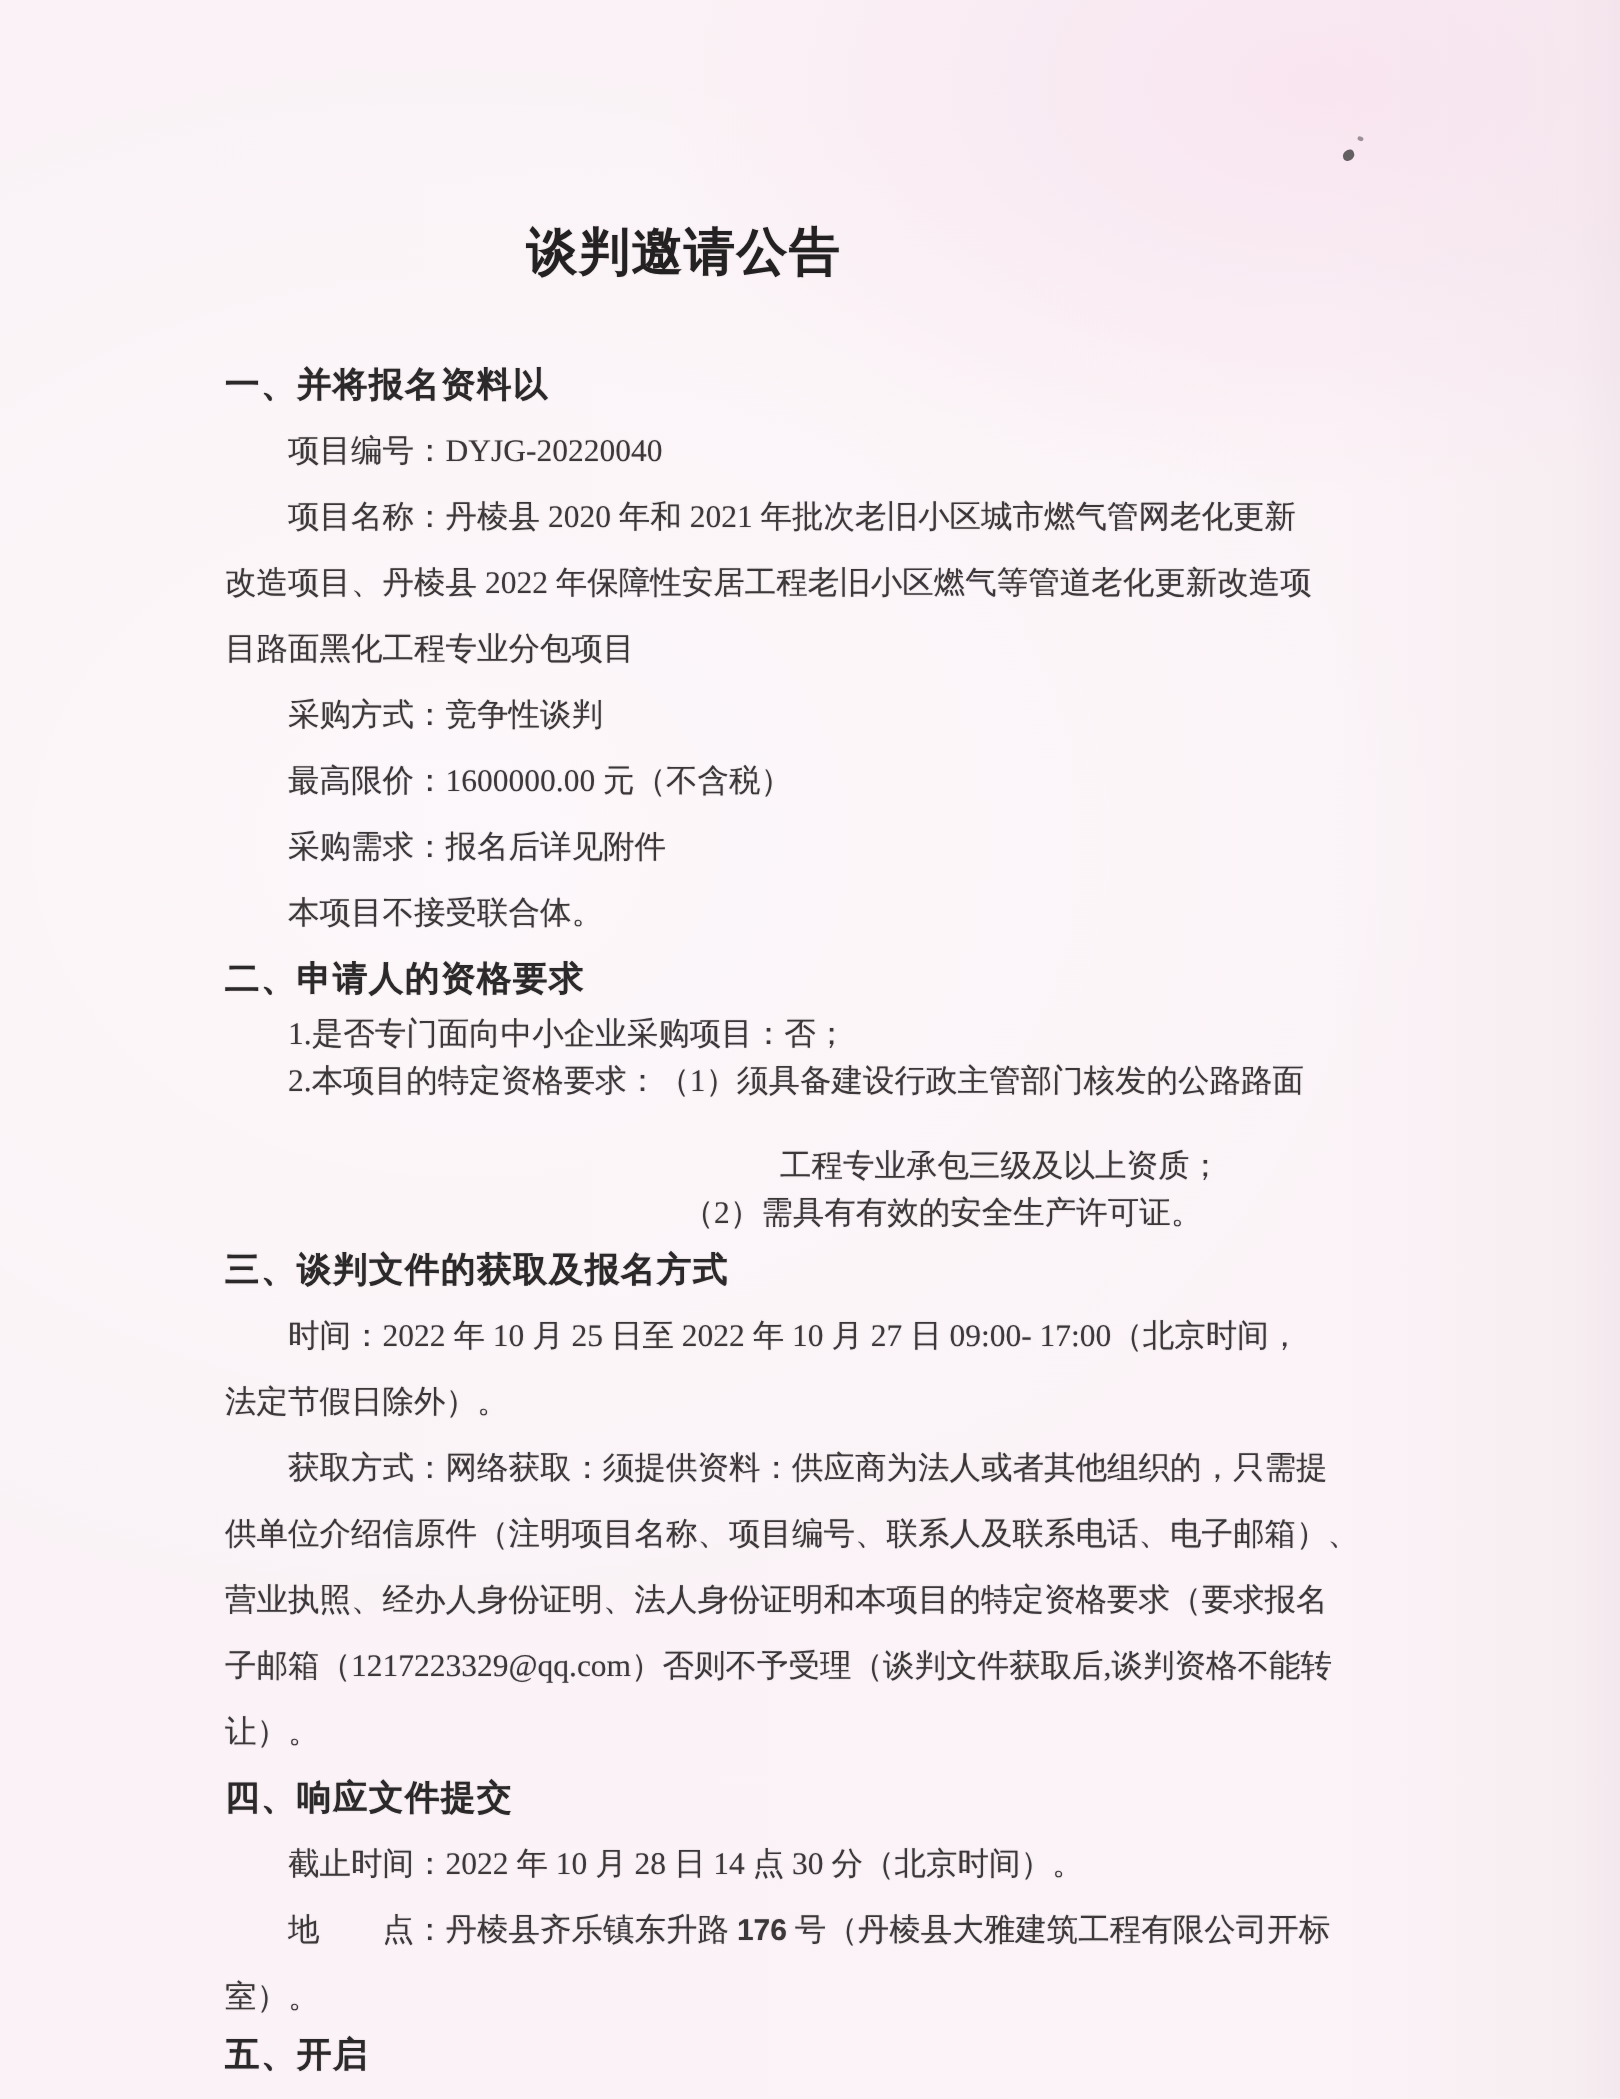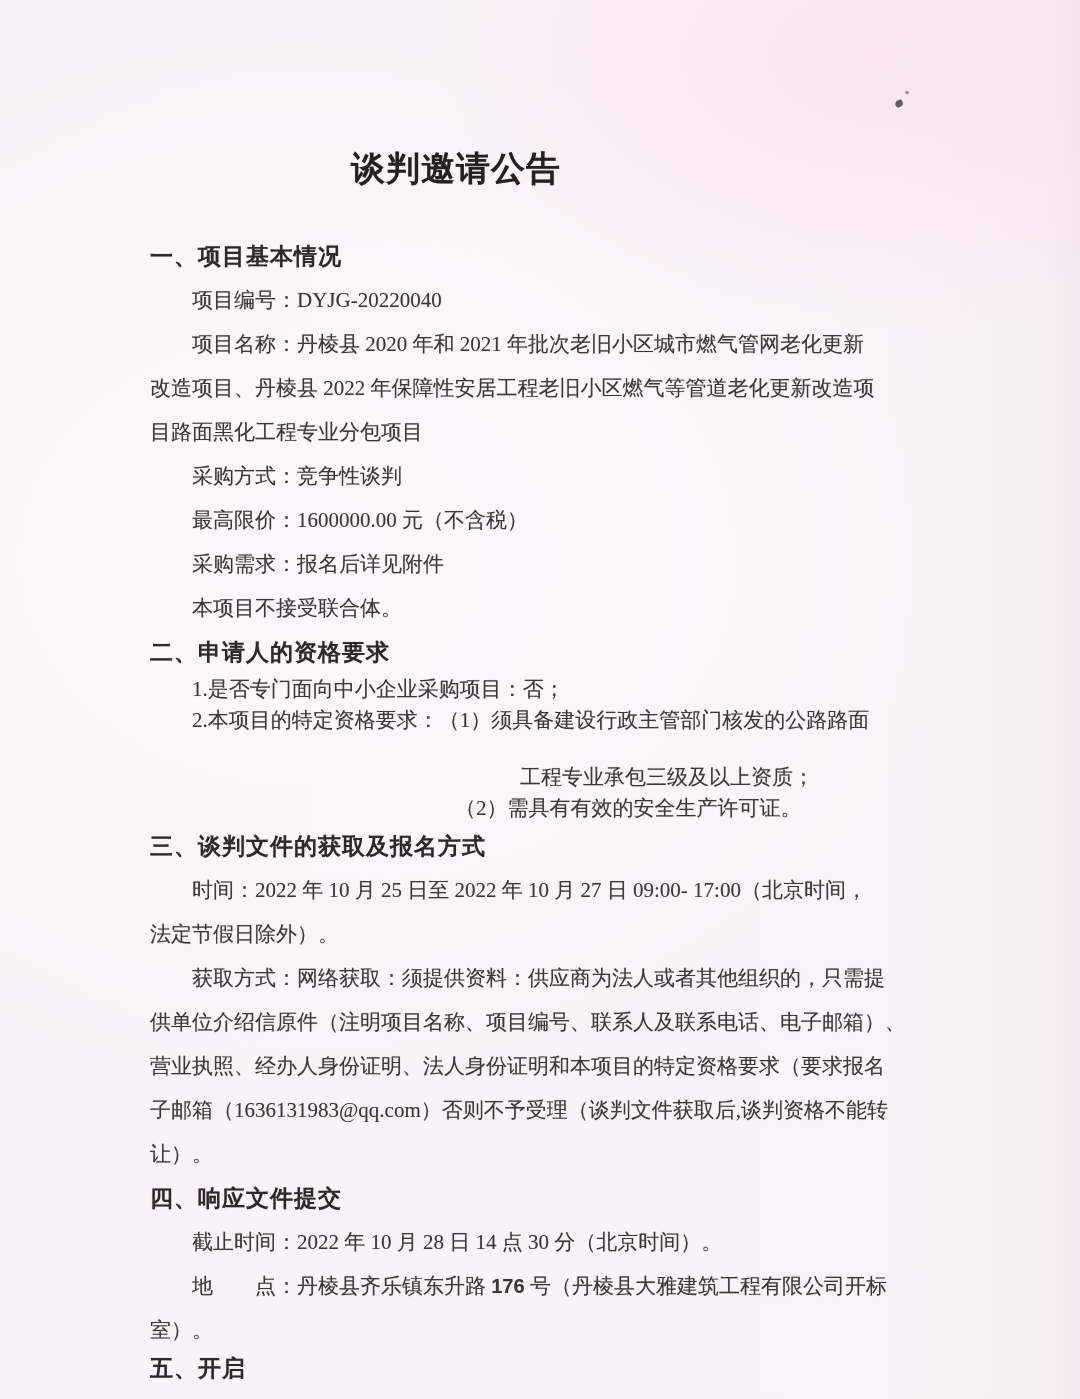--- a/index.html
+++ b/index.html
@@ -62,21 +62,21 @@
 </head>
 <body>
 
 <div class="page">
 
   <div class="speck"></div>
   <div class="speck2"></div>
 
   <h1 class="title">谈判邀请公告</h1>
 
-  <h2 class="hd first">一、项目基本情况</h2>
+  <h2 class="hd first">一、并将报名资料以</h2>
   <div>
     <div class="line indent">项目编号：DYJG-20220040</div>
     <div class="line indent">项目名称：丹棱县 2020 年和 2021 年批次老旧小区城市燃气管网老化更新</div>
     <div class="line">改造项目、丹棱县 2022 年保障性安居工程老旧小区燃气等管道老化更新改造项</div>
     <div class="line">目路面黑化工程专业分包项目</div>
     <div class="line indent">采购方式：竞争性谈判</div>
     <div class="line indent">最高限价：1600000.00 元（不含税）</div>
     <div class="line indent">采购需求：报名后详见附件</div>
     <div class="line indent">本项目不接受联合体。</div>
   </div>
@@ -89,21 +89,21 @@
     <div class="line pad-b">（2）需具有有效的安全生产许可证。</div>
   </div>
 
   <h2 class="hd">三、谈判文件的获取及报名方式</h2>
   <div>
     <div class="line indent">时间：2022 年 10 月 25 日至 2022 年 10 月 27 日 09:00- 17:00（北京时间，</div>
     <div class="line">法定节假日除外）。</div>
     <div class="line indent">获取方式：网络获取：须提供资料：供应商为法人或者其他组织的，只需提</div>
     <div class="line">供单位介绍信原件（注明项目名称、项目编号、联系人及联系电话、电子邮箱）、</div>
     <div class="line">营业执照、经办人身份证明、法人身份证明和本项目的特定资格要求（要求报名</div>
-    <div class="line">子邮箱（1636131983@qq.com）否则不予受理（谈判文件获取后,谈判资格不能转</div>
+    <div class="line">子邮箱（1217223329@qq.com）否则不予受理（谈判文件获取后,谈判资格不能转</div>
     <div class="line">让）。</div>
   </div>
 
   <h2 class="hd">四、响应文件提交</h2>
   <div>
     <div class="line indent">截止时间：2022 年 10 月 28 日 14 点 30 分（北京时间）。</div>
     <div class="line indent"><span>地　　点：丹棱县齐乐镇东升路 </span><span class="num-bold">176</span><span> 号（丹棱县大雅建筑工程有限公司开标</span></div>
     <div class="line">室）。</div>
   </div>
 

